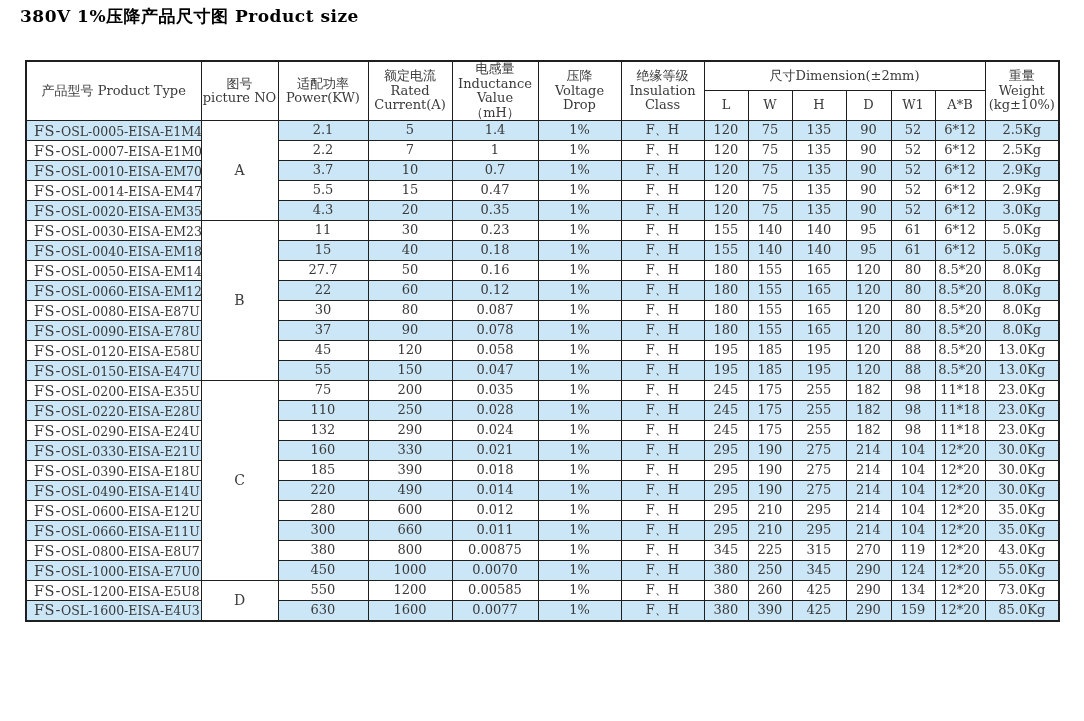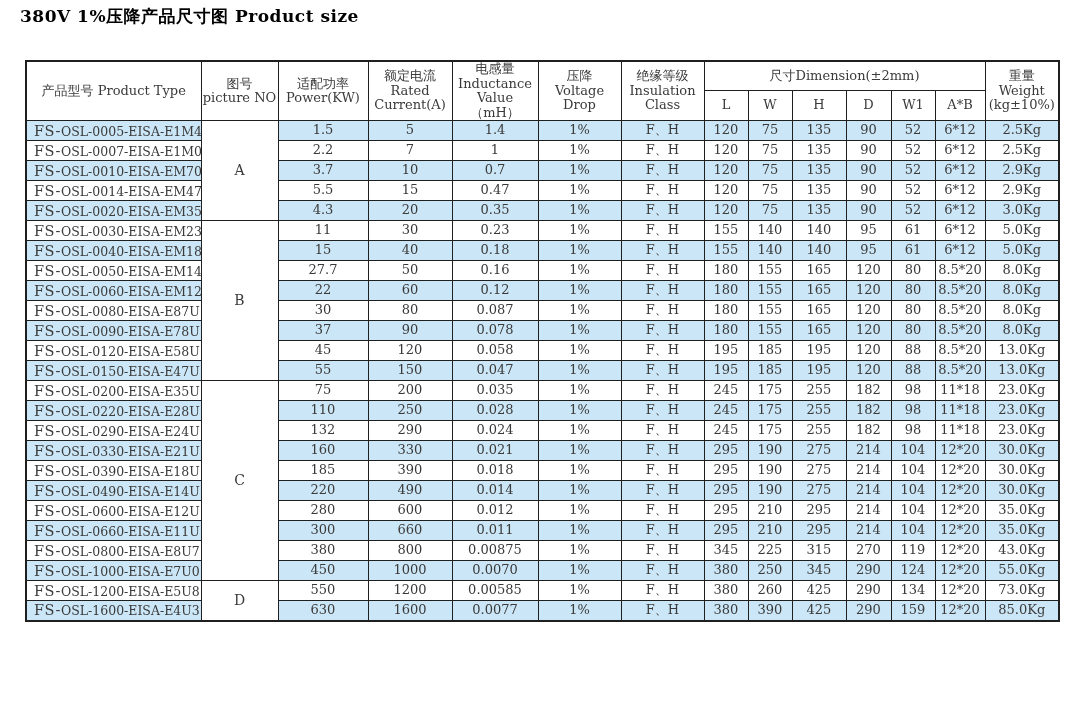--- a/index.html
+++ b/index.html
@@ -90,21 +90,21 @@
       <th>H</th>
       <th>D</th>
       <th>W1</th>
       <th>A*B</th>
     </tr>
   </thead>
   <tbody id="table-body">
       <tr>
         <td class="c-type hl"><span class="fs-prefix">FS-</span><span>OSL-0005-EISA-E1M4</span></td>
         <td class="c-group" rowspan="5">A</td>
-        <td class="hl">1.5</td>
+        <td class="hl">2.1</td>
         <td class="hl">5</td>
         <td class="hl">1.4</td>
         <td class="hl">1%</td>
         <td class="hl">F、H</td>
         <td class="hl">120</td>
         <td class="hl">75</td>
         <td class="hl">135</td>
         <td class="hl">90</td>
         <td class="hl">52</td>
         <td class="hl">6*12</td>

